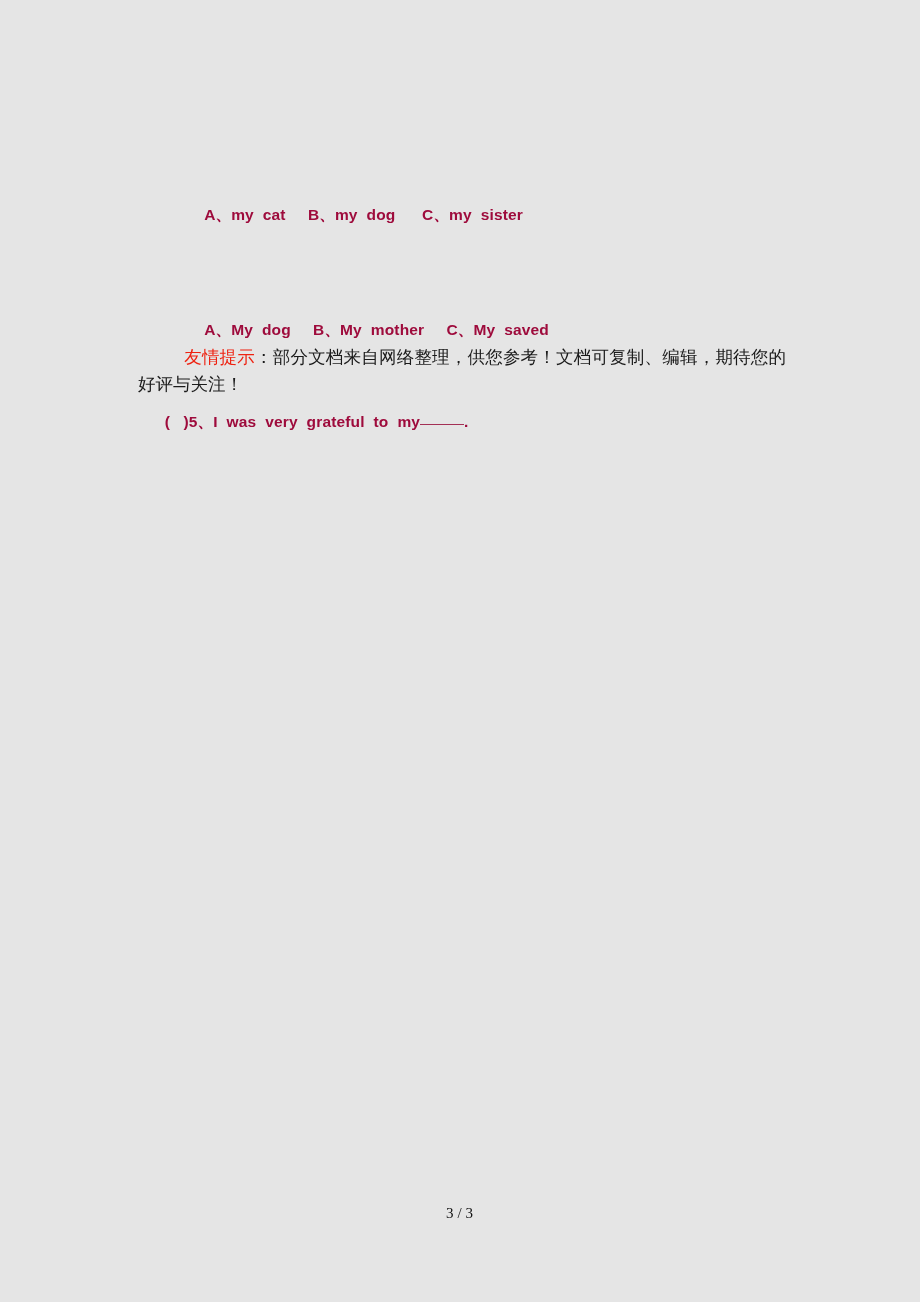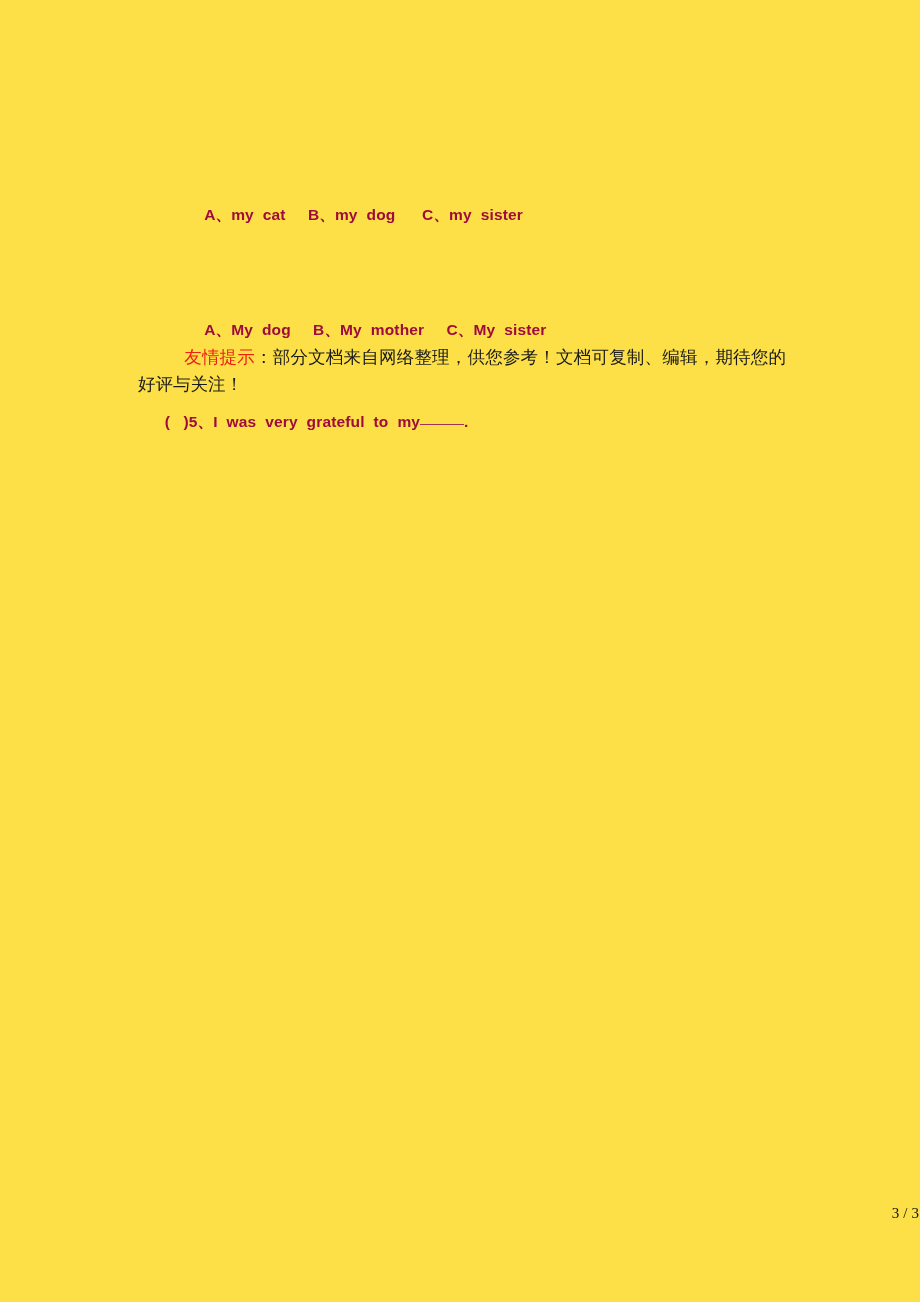--- a/index.html
+++ b/index.html
@@ -11,21 +11,21 @@
     width: 920px;
     height: 1302px;
     position: relative;
     font-family: "Liberation Serif", "DejaVu Serif", serif;
     overflow: hidden;
   }
 
   .page {
     position: absolute;
     inset: 0;
-    background: #fde047;
+    background: #e5e5e5;
   }
 
   
   .quiz-block {
     position: absolute;
     left: 138px;
     top: 111px;
     width: 700px;
     font-family: "Liberation Sans", "DejaVu Sans", sans-serif;
     font-weight: bold;
@@ -76,21 +76,21 @@
   .note-highlight {
     color: #ee2211;
   }
 
   
   .page-footer {
     position: absolute;
     left: 0;
     top: 1205px;
     width: 920px;
-    text-align: right;
+    text-align: center;
     font-family: "Liberation Serif", "DejaVu Serif", serif;
     font-size: 15px;
     color: #111111;
     letter-spacing: 1px;
   }
   .page-footer span { display: inline-block; }
   .pf-sep { margin: 0 3px; }
 </style>
 </head>
 <body>
@@ -98,21 +98,21 @@
 <div class="page">
 
   <div class="quiz-block">
 
     <div class="quiz-line indent-opts">
       <span>A、my  cat     B、my  dog      C、my  sister</span>
     </div>
 
 
     <div class="quiz-line indent-opts">
-      <span>A、My  dog     B、My  mother     C、My  sister</span>
+      <span>A、My  dog     B、My  mother     C、My  saved</span>
     </div>
 
     <div class="quiz-line">
       <span>(   )5、I  was  very  grateful  to  my</span><span class="blank-thin"></span><span>.</span>
     </div>
 
 
   </div>
 
   <div class="note-block">

